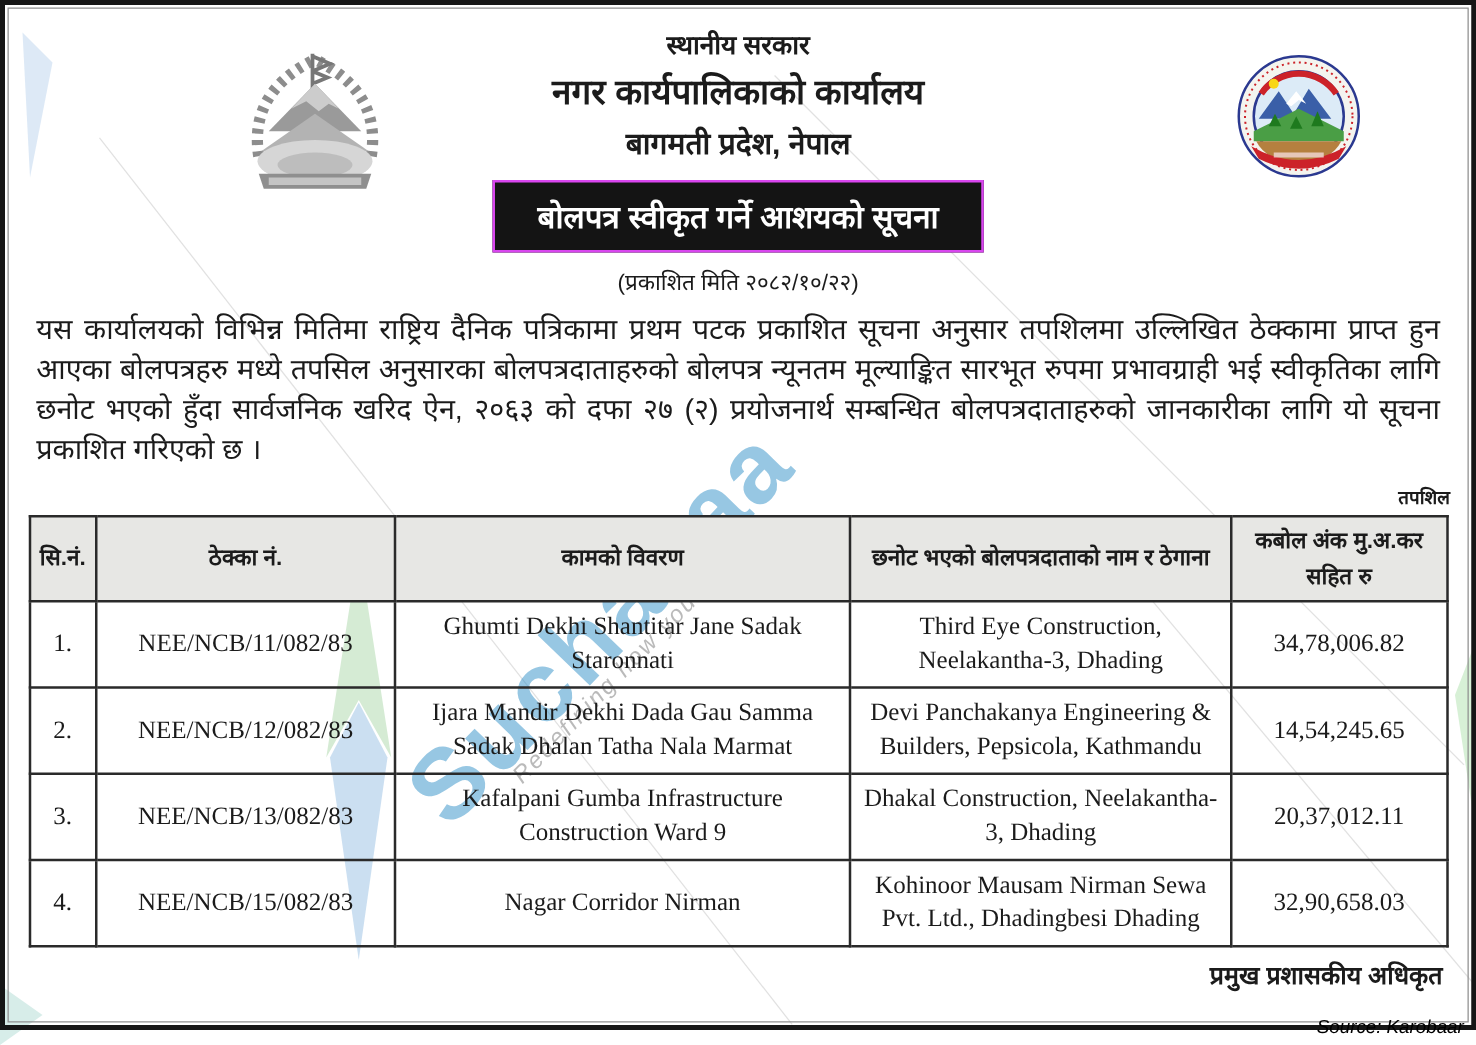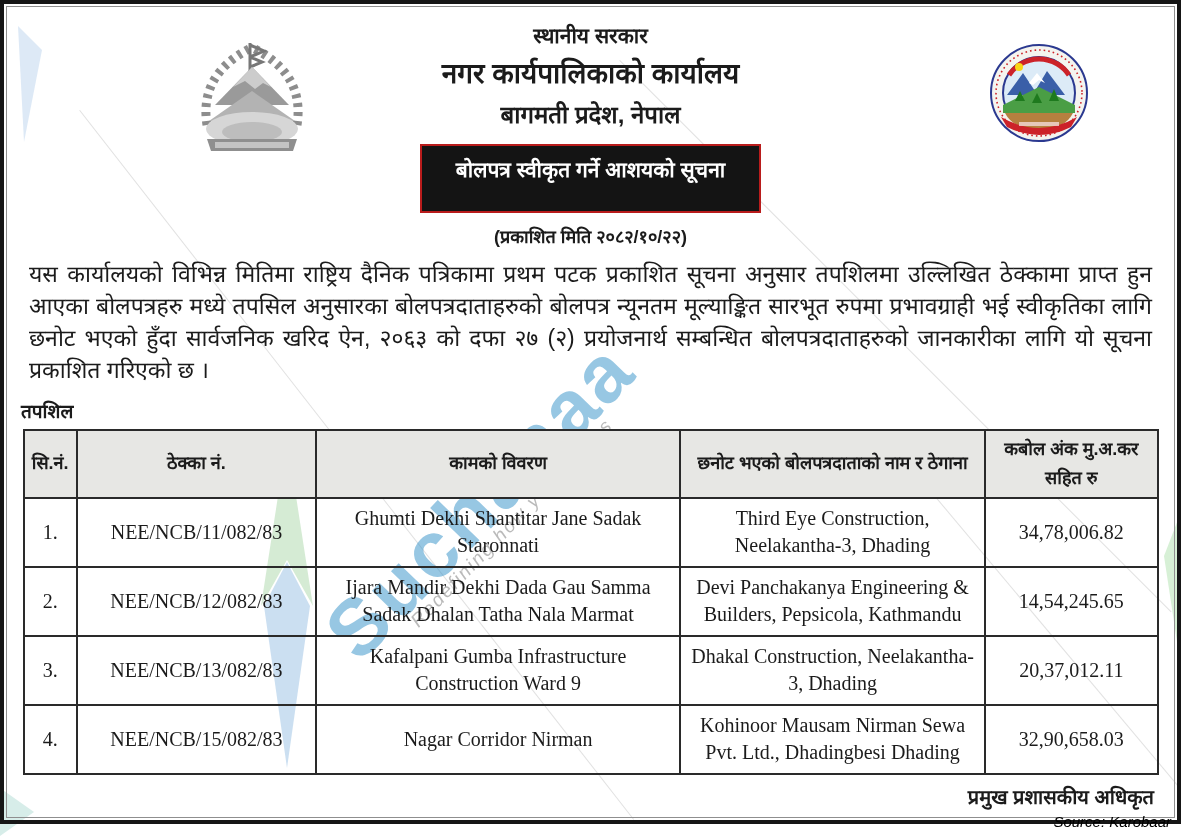--- a/index.html
+++ b/index.html
@@ -52,32 +52,32 @@
   .h-addr  { font-size:20px; font-weight:bold; margin-top:10px; }
   .h-prov  { font-size:24px; font-weight:bold; margin-top:6px; }
   .logo { position:absolute; top:0; }
   .logo-left  { left:172px; top:12px; }
   .logo-right { left:968px; top:22px; }
   
   .banner-wrap { text-align:center; margin-top:14px; }
   .banner {
     display:inline-block;
     background:#141414; color:#ffffff;
-    font-size:21px; font-weight:bold;
-    padding:9px 34px 28px 34px;
-    border:2px solid #b91c1c;
-  }
-  .pubdate { text-align:center; font-size:18px; font-weight:bold; margin-top:11px; }
+    font-size:25px; font-weight:bold;
+    padding:9px 34px 11px 34px;
+    border:2px solid #d946ef;
+  }
+  .pubdate { text-align:center; font-size:18px; font-weight:normal; margin-top:11px; }
   
   .body-par {
     margin:10px 8px 12px 8px;
     font-size:23px; line-height:32px;
     text-align:justify;
   }
-  .tbl-caption { text-align:left; font-weight:bold; font-size:19px; margin-top:4px; }
+  .tbl-caption { text-align:right; font-weight:bold; font-size:15px; margin-top:4px; }
   
   table.tender {
     width:1136px; margin:5px auto 0 auto;
     border-collapse:collapse; table-layout:fixed;
   }
   table.tender th, table.tender td {
     border:2px solid #2a2a2a;
     text-align:center; vertical-align:middle;
     padding:4px 6px;
   }

